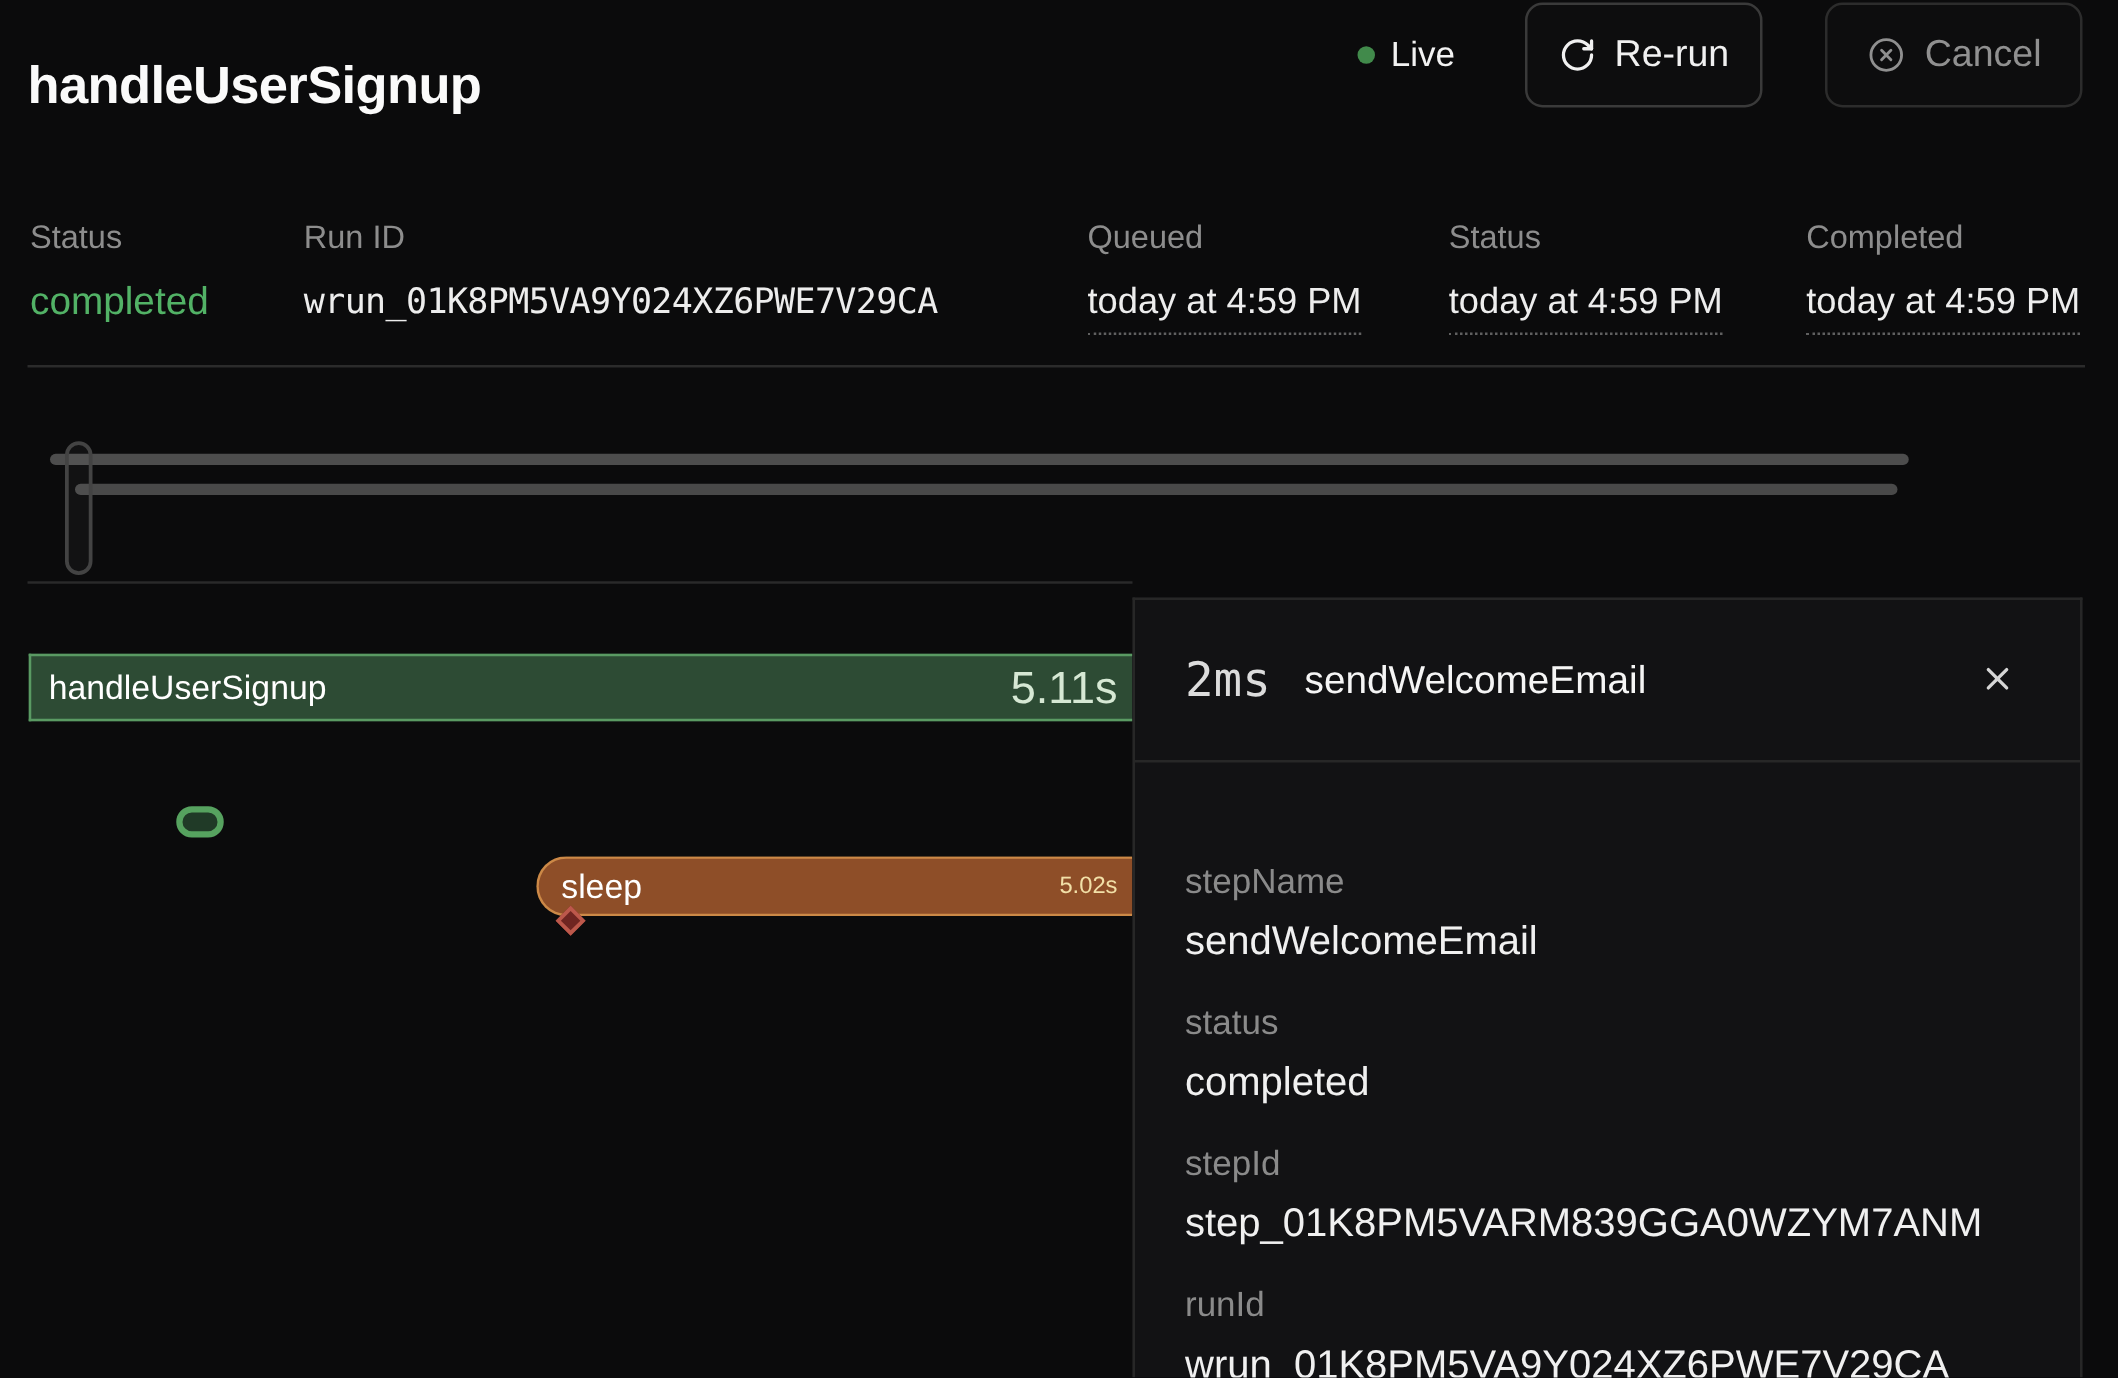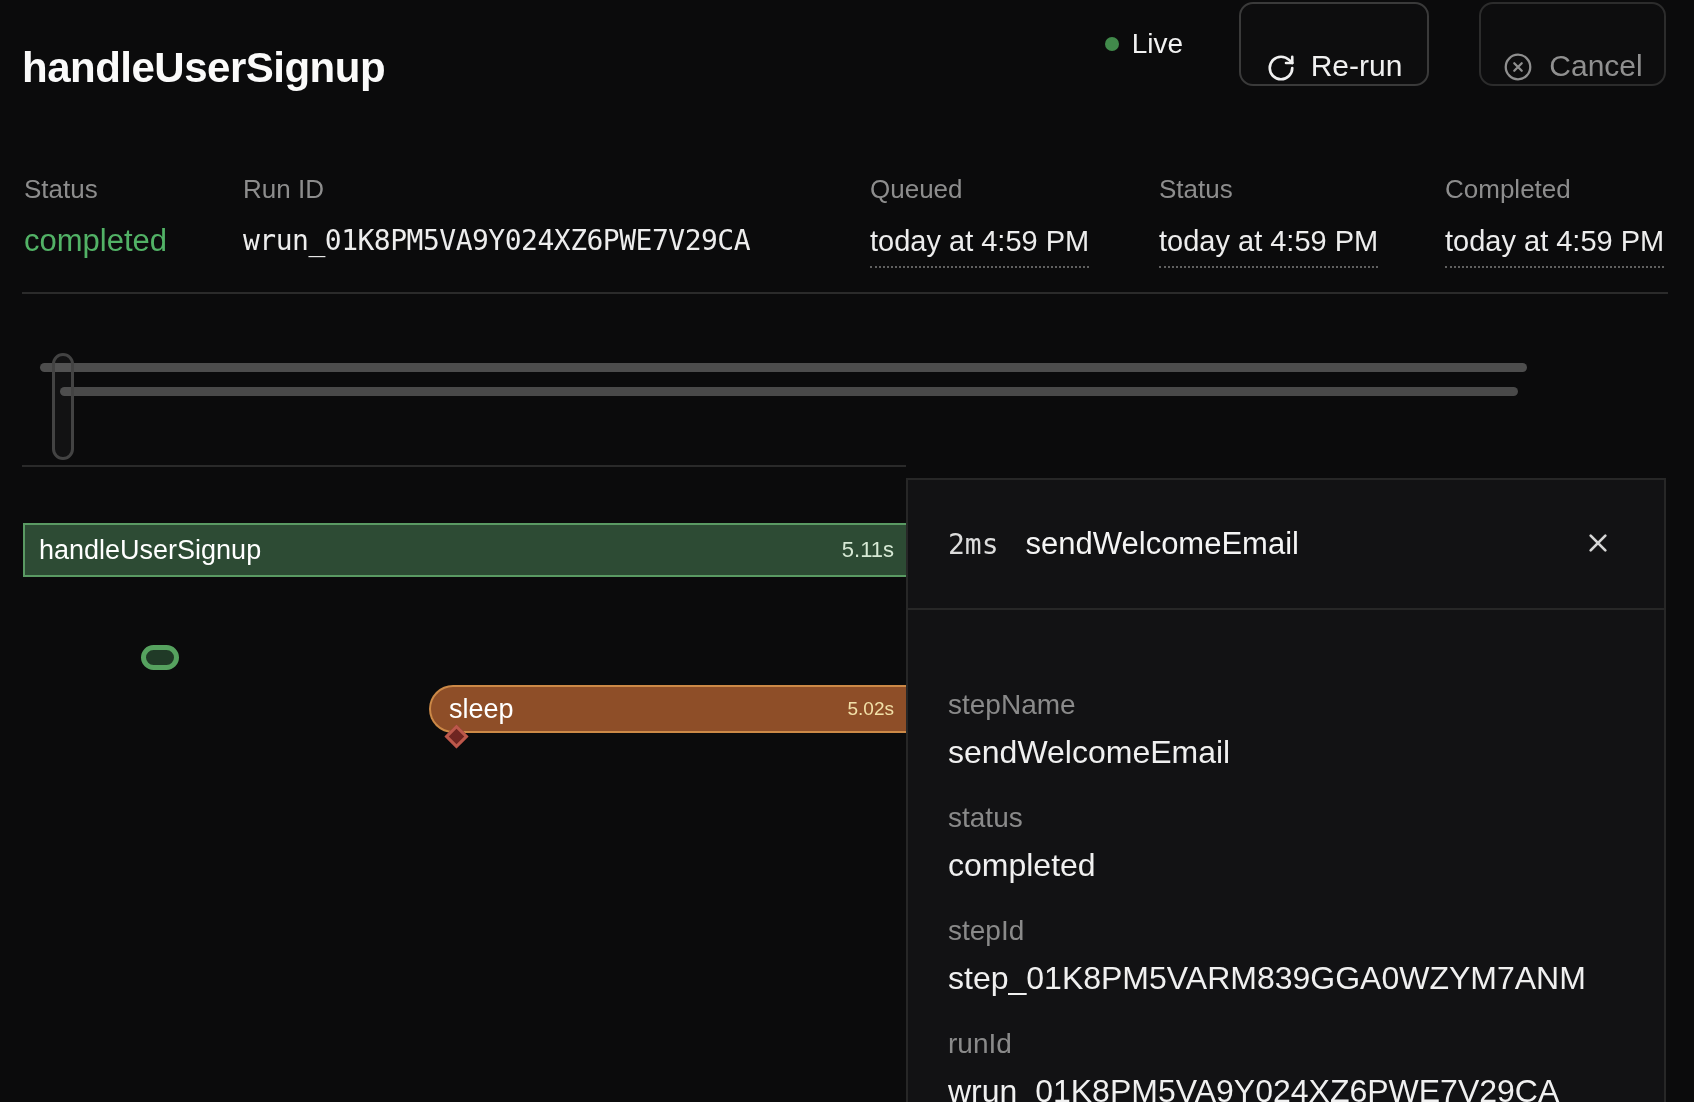--- a/index.html
+++ b/index.html
@@ -6,25 +6,25 @@
   body{width:1694px;height:1102px;position:relative;overflow:hidden;
        font-family:"Liberation Sans", sans-serif;color:#ededed;}
   .abs{position:absolute;}
 
   
   .page-title{left:22px;top:16px;font-size:42px;font-weight:700;color:#fafafa;letter-spacing:-0.5px;}
   .header-actions{right:28px;top:2px;height:84px;display:flex;align-items:center;gap:32px;}
   .live-wrap{display:flex;align-items:center;margin-right:24px;}
   .live-dot{width:14px;height:14px;border-radius:50%;background:#418a4b;margin-right:13px;}
   .live-label{font-size:28px;color:#f2f2f2;}
-  .btn{height:84px;display:flex;align-items:flex-end;justify-content:center;gap:15px;
+  .btn{height:84px;display:flex;align-items:center;justify-content:center;gap:15px;
        background:rgba(255,255,255,0.01);border:2px solid #3a3a3a;border-radius:14px;
        font-family:"Liberation Sans",sans-serif;font-size:30px;color:#f0f0f0;cursor:pointer;box-sizing:border-box;}
   .btn.rerun{width:190px;margin-right:18px;}
-  .btn.cancel{width:187px;border-color:#2c2c2c;color:#909090;}
+  .btn.cancel{width:206px;border-color:#2c2c2c;color:#909090;}
   .btn svg{display:block;}
 
   
   .meta-field{top:172px;}
   .meta-label{font-size:26px;color:#8d8d8d;line-height:34px;}
   .meta-value{font-size:29px;color:#ededed;line-height:38px;margin-top:16px;}
   .meta-value.status{color:#52b266;font-size:31px;}
   .meta-value.mono{font-family:"DejaVu Sans Mono",monospace;font-size:28px;letter-spacing:-0.5px;}
   .meta-value.time{display:inline-block;border-bottom:2px dotted #606060;padding-bottom:6px;}
 
@@ -36,37 +36,37 @@
   .mini-bar.b2{left:60px;top:387px;width:1458px;background:#494949;}
   .mini-handle{left:52px;top:353px;width:22px;height:107px;border-radius:11px;
                border:3px solid #434343;background:rgba(255,255,255,0.03);box-sizing:border-box;z-index:2;}
   .chart-border{left:22px;top:465px;width:884px;height:2px;background:#2a2a2a;}
 
   
   .span-bar{display:flex;align-items:center;justify-content:space-between;box-sizing:border-box;z-index:1;}
   .span-root{left:23px;top:523px;width:883px;height:54px;background:#2d4b34;
              border:2px solid #5a9a63;border-right:none;padding:0 12px 0 14px;}
   .span-root .span-name{font-size:27px;color:#ffffff;}
-  .span-root .span-dur{font-size:22px;color:#d6e8d4;}
+  .span-root .span-dur{font-size:36px;color:#d6e8d4;}
   .span-pill{left:141px;top:645px;width:38px;height:25px;border-radius:13px;
              background:#203a27;border:5px solid #56a25f;box-sizing:border-box;}
   .span-sleep{left:429px;top:685px;width:477px;height:48px;background:#8e4e28;
               border:2px solid #cc8947;border-right:none;border-radius:24px 0 0 24px;
               padding:0 12px 0 18px;}
   .span-sleep .span-name{font-size:27px;color:#ffffff;}
   .span-sleep .span-dur{font-size:19px;color:#f2e0a8;}
   .event-diamond{left:448px;top:728px;width:17px;height:17px;transform:rotate(45deg);
                  background:#6f2521;border:3px solid #bc584b;box-sizing:border-box;z-index:3;}
 
   
   .panel{left:906px;top:478px;width:760px;height:624px;background:#121214;
          border:2px solid #272727;border-bottom:none;box-sizing:border-box;z-index:4;}
   .panel-header{height:130px;display:flex;align-items:center;padding:0 46px 0 40px;
                 border-bottom:2px solid #272727;box-sizing:border-box;}
-  .panel-dur{font-family:"DejaVu Sans Mono",monospace;font-size:28px;color:#dcdcdc;}
+  .panel-dur{font-family:"DejaVu Sans Mono",monospace;font-size:38px;color:#dcdcdc;}
   .panel-title{font-size:31px;color:#f5f5f5;margin-left:27px;}
   .panel-close{margin-left:auto;background:none;border:none;padding:4px;cursor:pointer;display:flex;}
   .panel-body{padding:54px 30px 0 40px;margin-top:23px;}
   .panel-field{margin-bottom:28px;}
   .field-label{font-size:28px;color:#8a8a8a;line-height:36px;margin-bottom:9px;}
   .field-value{font-size:32px;color:#f0f0f0;line-height:40px;white-space:nowrap;}
 </style>
 </head>
 <body>
 

